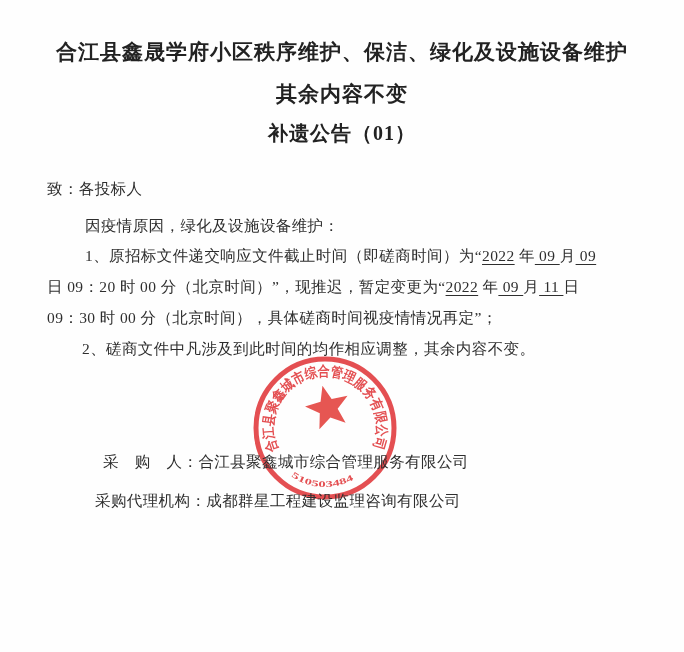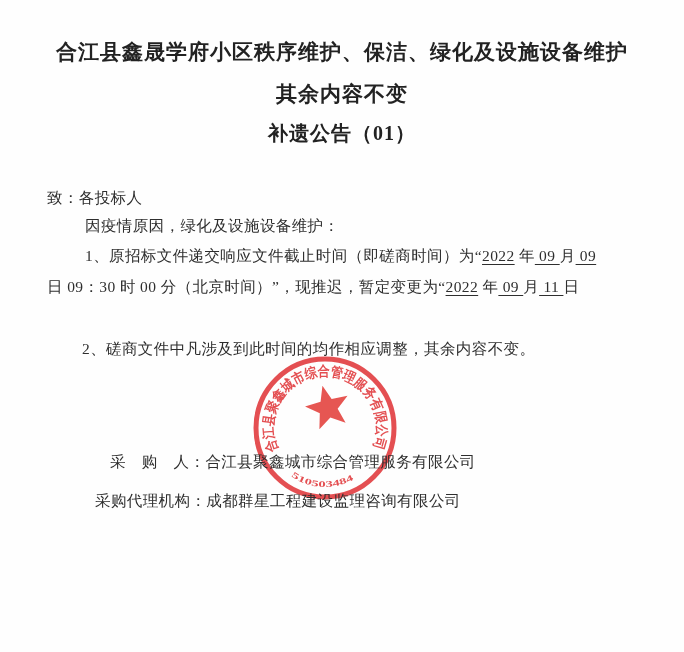--- a/index.html
+++ b/index.html
@@ -23,27 +23,27 @@
   .t2{top:80px;font-size:21px;}
   .t3{top:120px;font-size:20px;}
   .line{
     position:absolute;left:47px;right:20px;
     font-size:15.5px;
     white-space:nowrap;
     color:#2e2e2e;
     letter-spacing:0.4px;
   }
   .indent{padding-left:38px;}
-  .salutation{top:188px;}
+  .salutation{top:179px;}
   .intro{top:216px;}
   .p1l1{top:246px;}
   .p1l2{top:277px;}
   .p1l3{top:308px;}
   .p2{top:339px;padding-left:35px;}
-  .buyer{top:452px;left:110px;}
+  .buyer{top:452px;left:103px;}
   .agency{top:491px;left:95px;}
   .dateline{top:529px;left:95px;}
   .u{
     text-decoration:underline;
     text-underline-offset:3px;
     text-decoration-thickness:1px;
   }
   .stamp{
     position:absolute;
     left:251px;top:354px;
@@ -64,22 +64,23 @@
 
   <div class="title t1">合江县鑫晟学府小区秩序维护、保洁、绿化及设施设备维护</div>
   <div class="title t2">其余内容不变</div>
   <div class="title t3">补遗公告（01）</div>
 
   <div class="line salutation">致：各投标人</div>
   <div class="line indent intro">因疫情原因，绿化及设施设备维护：</div>
 
   <div class="line indent p1l1"><span>1、原招标文件递交响应文件截止时间（即磋商时间）为“</span><span class="u">2022</span><span> 年</span><span class="u"> 09 </span><span>月</span><span class="u"> 09</span></div>
 
-  <div class="line p1l2"><span>日 09：30 时 00 分（北京时间）”，现推迟，暂定变更为“</span><span class="u">2022</span><span> 年</span><span class="u"> 09 </span><span>月</span><span class="u"> 11 </span><span>日</span></div>
+  <div class="line p1l2"><span>日 09：20 时 00 分（北京时间）”，现推迟，暂定变更为“</span><span class="u">2022</span><span> 年</span><span class="u"> 09 </span><span>月</span><span class="u"> 11 </span><span>日</span></div>
 
+  <div class="line p1l3">09：30 时 00 分（北京时间），具体磋商时间视疫情情况再定”；</div>
 
   <div class="line p2">2、磋商文件中凡涉及到此时间的均作相应调整，其余内容不变。</div>
 
   <svg class="stamp" viewBox="0 0 148 148" xmlns="http://www.w3.org/2000/svg">
     <defs>
       <path id="arcTop" d="M 26.9 96 A 52 52 0 1 1 121.1 96" fill="none"></path>
       <path id="arcBottom" d="M 40.2 122.3 A 59 59 0 0 0 107.8 122.3" fill="none"></path>
     </defs>
     <circle cx="74" cy="74" r="69" fill="none" stroke="#e23c3f" stroke-width="5"></circle>
     <polygon points="74,51 79.7,66.2 95.9,66.9 83.2,77 87.5,92.6 74,83.7 60.5,92.6 64.8,77 52.1,66.9 68.3,66.2" fill="#e5433f" transform="translate(3 -20) rotate(-14 74 74)"></polygon>

